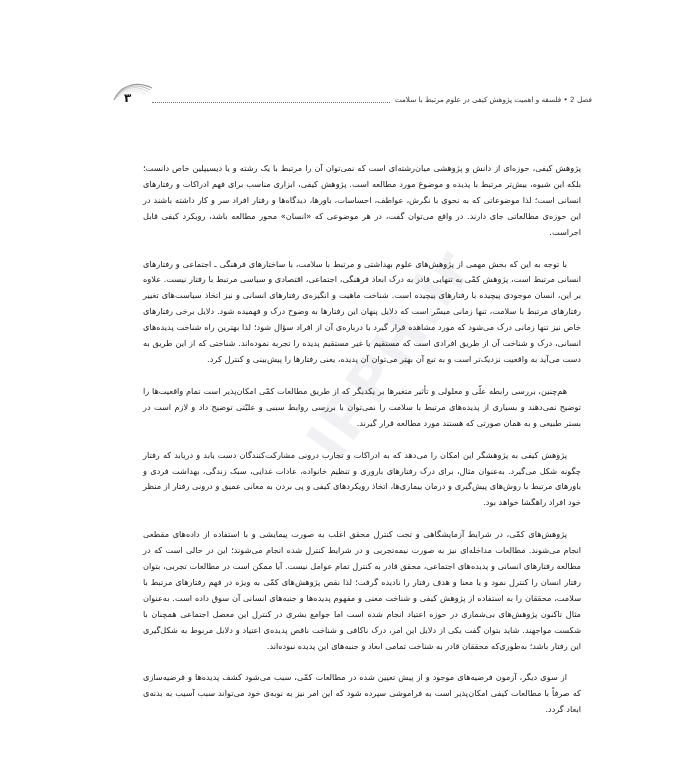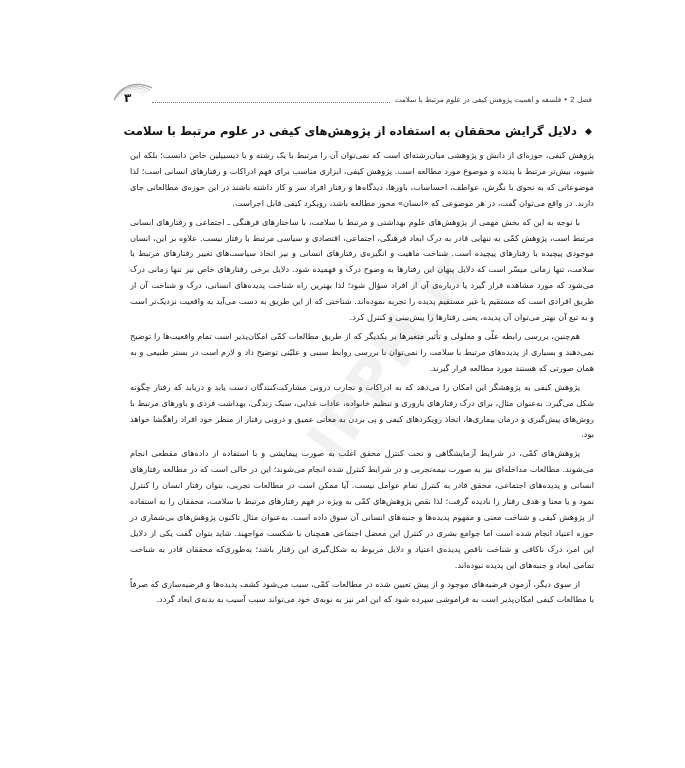--- a/index.html
+++ b/index.html
@@ -84,21 +84,21 @@
       left: 127px;
       top: 145px;
       width: 470px;
       direction: rtl;
       text-align: justify;
       font-size: 8.2px;
       line-height: 15.9px;
       color: #1a1a1a;
     }
     .body-text p {
-      margin: 3px;
+      margin: 16px;
       text-indent: 14px;
       text-align-last: right;
     }
     .body-text p.first {
       text-indent: 0;
     }
     .watermark {
       position: absolute;
       left: 270px;
       top: 320px;
@@ -126,23 +126,20 @@
       <path d="M4 20 C 10 9, 24 4, 38 12" stroke="#b5b5b5" stroke-width="1" fill="none"></path>
       <path d="M6 19 C 12 10, 24 6, 36 14" stroke="#cfcfcf" stroke-width="1" fill="none"></path>
       <path d="M9 18 C 14 12, 24 8, 34 16" stroke="#dddddd" stroke-width="0.8" fill="none"></path>
       <path d="M12 17 C 17 13, 25 11, 32 17" stroke="#e8e8e8" stroke-width="0.8" fill="none"></path>
     </svg>
     <span class="page-number">۳</span>
     <div class="dot-leader"></div>
     <span class="running-title">فصل 2 • فلسفه و اهمیت پژوهش کیفی در علوم مرتبط با سلامت</span>
   </div>
 
-  <div class="section-heading">
-    <span class="bullet">◆</span><span>دلایل گرایش محققان به استفاده از پژوهش‌های کیفی در علوم مرتبط با سلامت</span>
-  </div>
 
   <div class="body-text">
     <p class="first">پژوهش کیفی، حوزه‌ای از دانش و پژوهشی میان‌رشته‌ای است که نمی‌توان آن را مرتبط با یک رشته و یا دیسیپلین خاص دانست؛ بلکه این شیوه، بیش‌تر مرتبط با پدیده و موضوع مورد مطالعه است. پژوهش کیفی، ابزاری مناسب برای فهم ادراکات و رفتارهای انسانی است؛ لذا موضوعاتی که به نحوی با نگرش، عواطف، احساسات، باورها، دیدگاه‌ها و رفتار افراد سر و کار داشته باشند در این حوزه‌ی مطالعاتی جای دارند. در واقع می‌توان گفت، در هر موضوعی که «انسان» محور مطالعه باشد، رویکرد کیفی قابل اجراست.</p>
     <p>با توجه به این که بخش مهمی از پژوهش‌های علوم بهداشتی و مرتبط با سلامت، با ساختارهای فرهنگی ـ اجتماعی و رفتارهای انسانی مرتبط است، پژوهش کمّی به تنهایی قادر به درک ابعاد فرهنگی، اجتماعی، اقتصادی و سیاسی مرتبط با رفتار نیست. علاوه بر این، انسان موجودی پیچیده با رفتارهای پیچیده است. شناخت ماهیت و انگیزه‌ی رفتارهای انسانی و نیز اتخاذ سیاست‌های تغییر رفتارهای مرتبط با سلامت، تنها زمانی میسّر است که دلایل پنهان این رفتارها به وضوح درک و فهمیده شود. دلایل برخی رفتارهای خاص نیز تنها زمانی درک می‌شود که مورد مشاهده قرار گیرد یا درباره‌ی آن از افراد سؤال شود؛ لذا بهترین راه شناخت پدیده‌های انسانی، درک و شناخت آن از طریق افرادی است که مستقیم یا غیر مستقیم پدیده را تجربه نموده‌اند. شناختی که از این طریق به دست می‌آید به واقعیت نزدیک‌تر است و به تبع آن بهتر می‌توان آن پدیده، یعنی رفتارها را پیش‌بینی و کنترل کرد.</p>
     <p>هم‌چنین، بررسی رابطه علّی و معلولی و تأثیر متغیرها بر یکدیگر که از طریق مطالعات کمّی امکان‌پذیر است تمام واقعیت‌ها را توضیح نمی‌دهند و بسیاری از پدیده‌های مرتبط با سلامت را نمی‌توان با بررسی روابط سببی و علیّتی توضیح داد و لازم است در بستر طبیعی و به همان صورتی که هستند مورد مطالعه قرار گیرند.</p>
     <p>پژوهش کیفی به پژوهشگر این امکان را می‌دهد که به ادراکات و تجارب درونی مشارکت‌کنندگان دست یابد و دریابد که رفتار چگونه شکل می‌گیرد. به‌عنوان مثال، برای درک رفتارهای باروری و تنظیم خانواده، عادات غذایی، سبک زندگی، بهداشت فردی و باورهای مرتبط با روش‌های پیش‌گیری و درمان بیماری‌ها، اتخاذ رویکردهای کیفی و پی بردن به معانی عمیق و درونی رفتار از منظر خود افراد راهگشا خواهد بود.</p>
     <p>پژوهش‌های کمّی، در شرایط آزمایشگاهی و تحت کنترل محقق اغلب به صورت پیمایشی و با استفاده از داده‌های مقطعی انجام می‌شوند. مطالعات مداخله‌ای نیز به صورت نیمه‌تجربی و در شرایط کنترل شده انجام می‌شوند؛ این در حالی است که در مطالعه رفتارهای انسانی و پدیده‌های اجتماعی، محقق قادر به کنترل تمام عوامل نیست. آیا ممکن است در مطالعات تجربی، بتوان رفتار انسان را کنترل نمود و یا معنا و هدف رفتار را نادیده گرفت؛ لذا نقص پژوهش‌های کمّی به ویژه در فهم رفتارهای مرتبط با سلامت، محققان را به استفاده از پژوهش کیفی و شناخت معنی و مفهوم پدیده‌ها و جنبه‌های انسانی آن سوق داده است. به‌عنوان مثال تاکنون پژوهش‌های بی‌شماری در حوزه اعتیاد انجام شده است اما جوامع بشری در کنترل این معضل اجتماعی همچنان با شکست مواجهند. شاید بتوان گفت یکی از دلایل این امر، درک ناکافی و شناخت ناقص پدیده‌ی اعتیاد و دلایل مربوط به شکل‌گیری این رفتار باشد؛ به‌طوری‌که محققان قادر به شناخت تمامی ابعاد و جنبه‌های این پدیده نبوده‌اند.</p>
     <p>از سوی دیگر، آزمون فرضیه‌های موجود و از پیش تعیین شده در مطالعات کمّی، سبب می‌شود کشف پدیده‌ها و فرضیه‌سازی که صرفاً با مطالعات کیفی امکان‌پذیر است به فراموشی سپرده شود که این امر نیز به نوبه‌ی خود می‌تواند سبب آسیب به بدنه‌ی ابعاد گردد.</p>
   </div>
 

